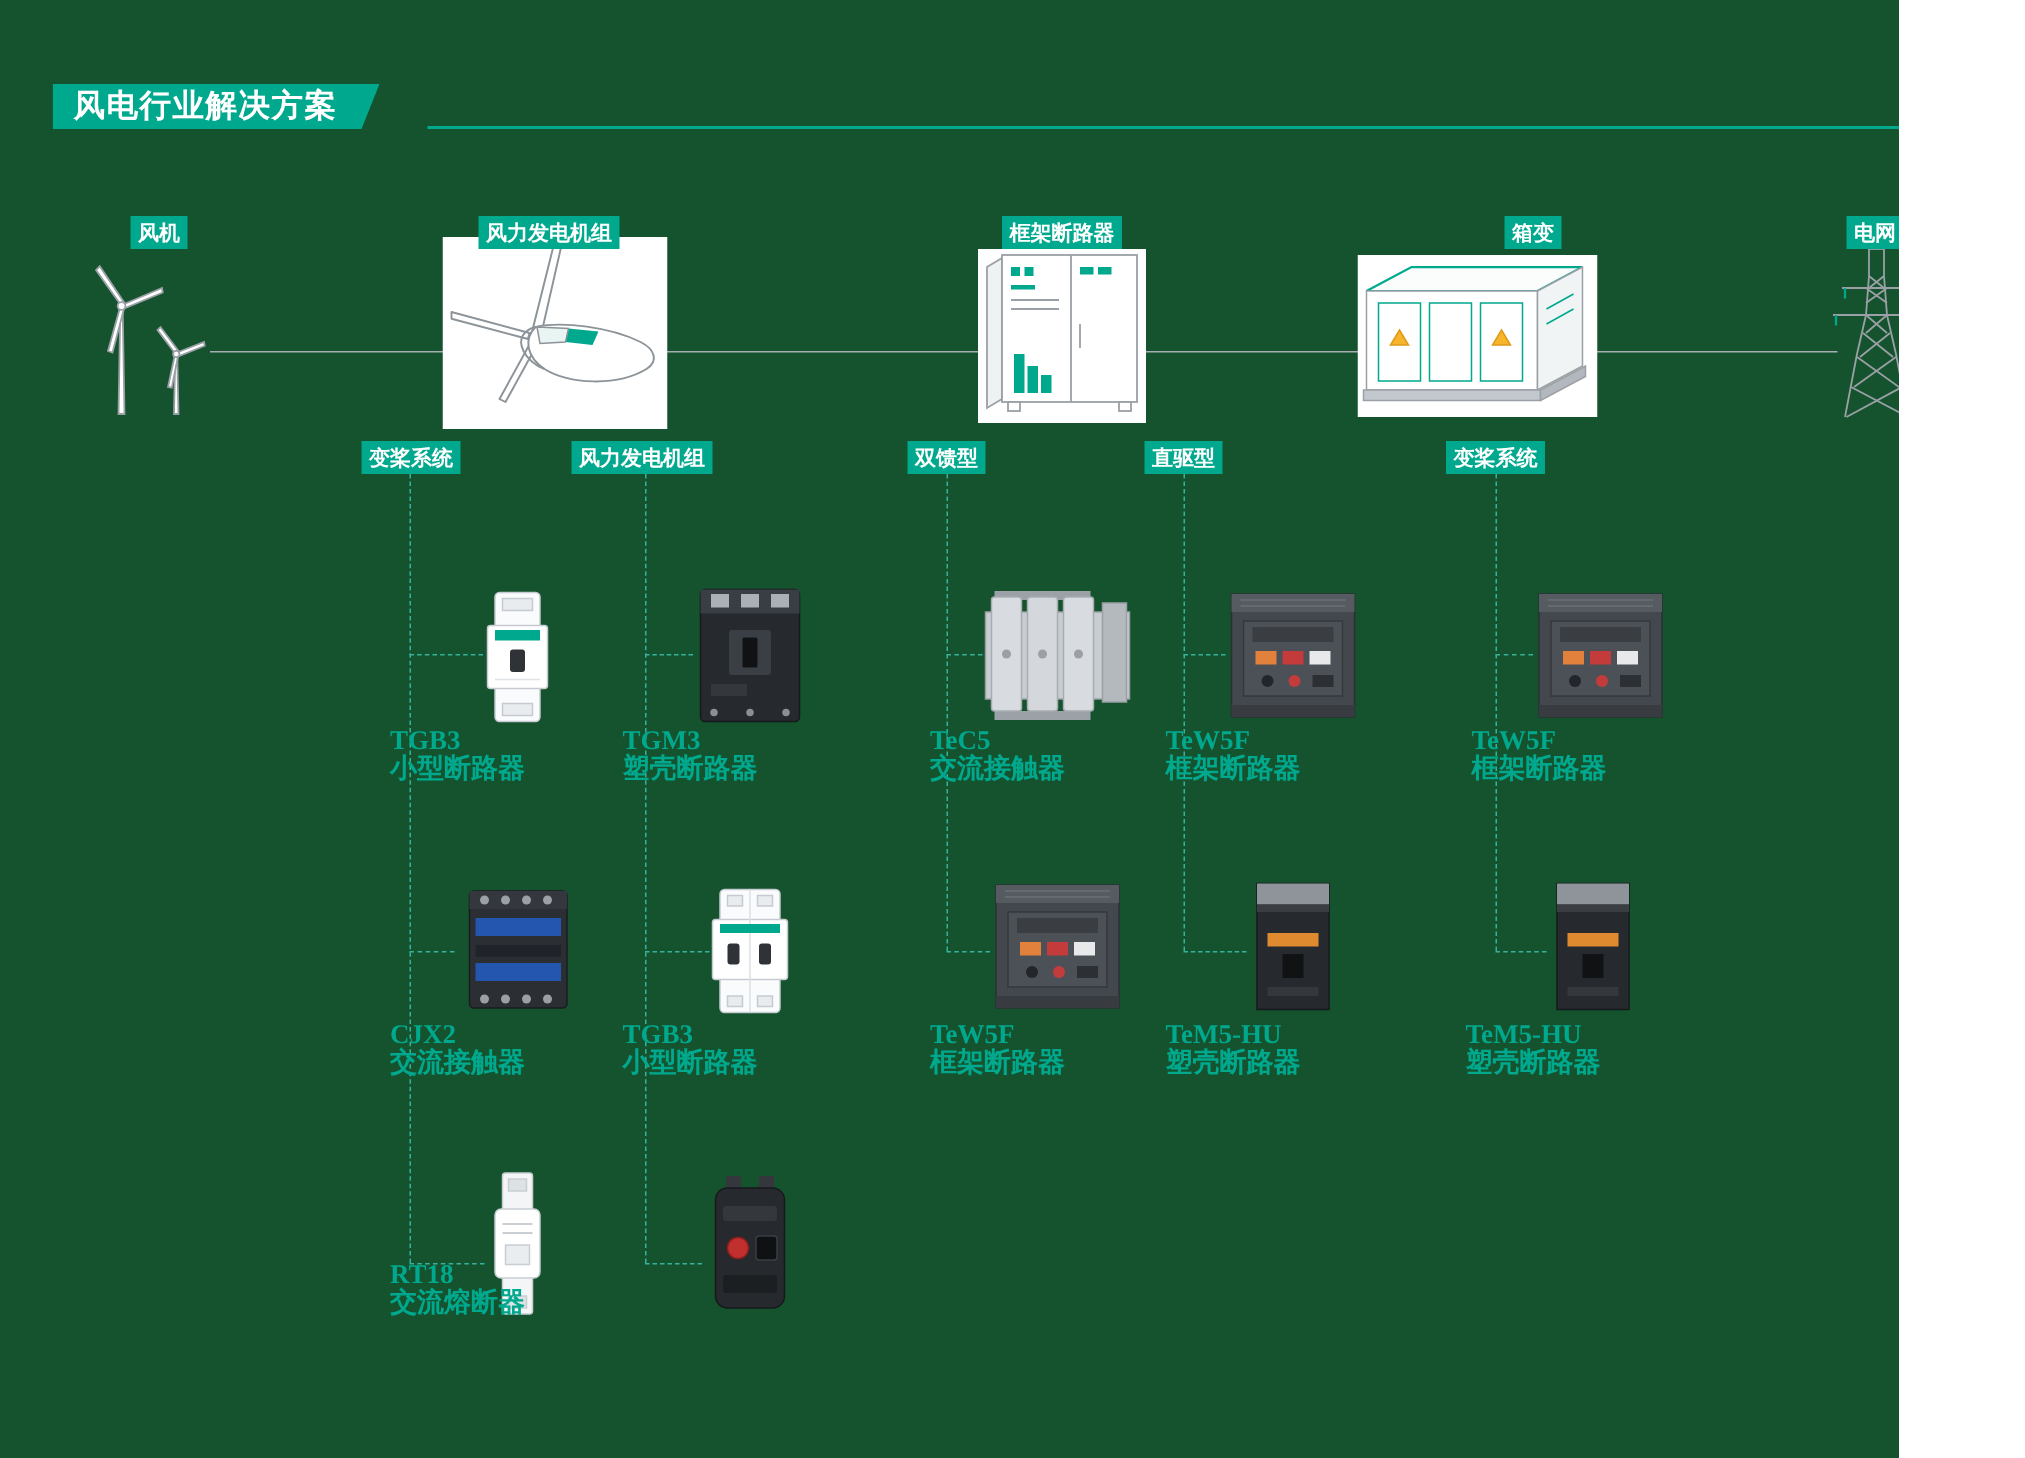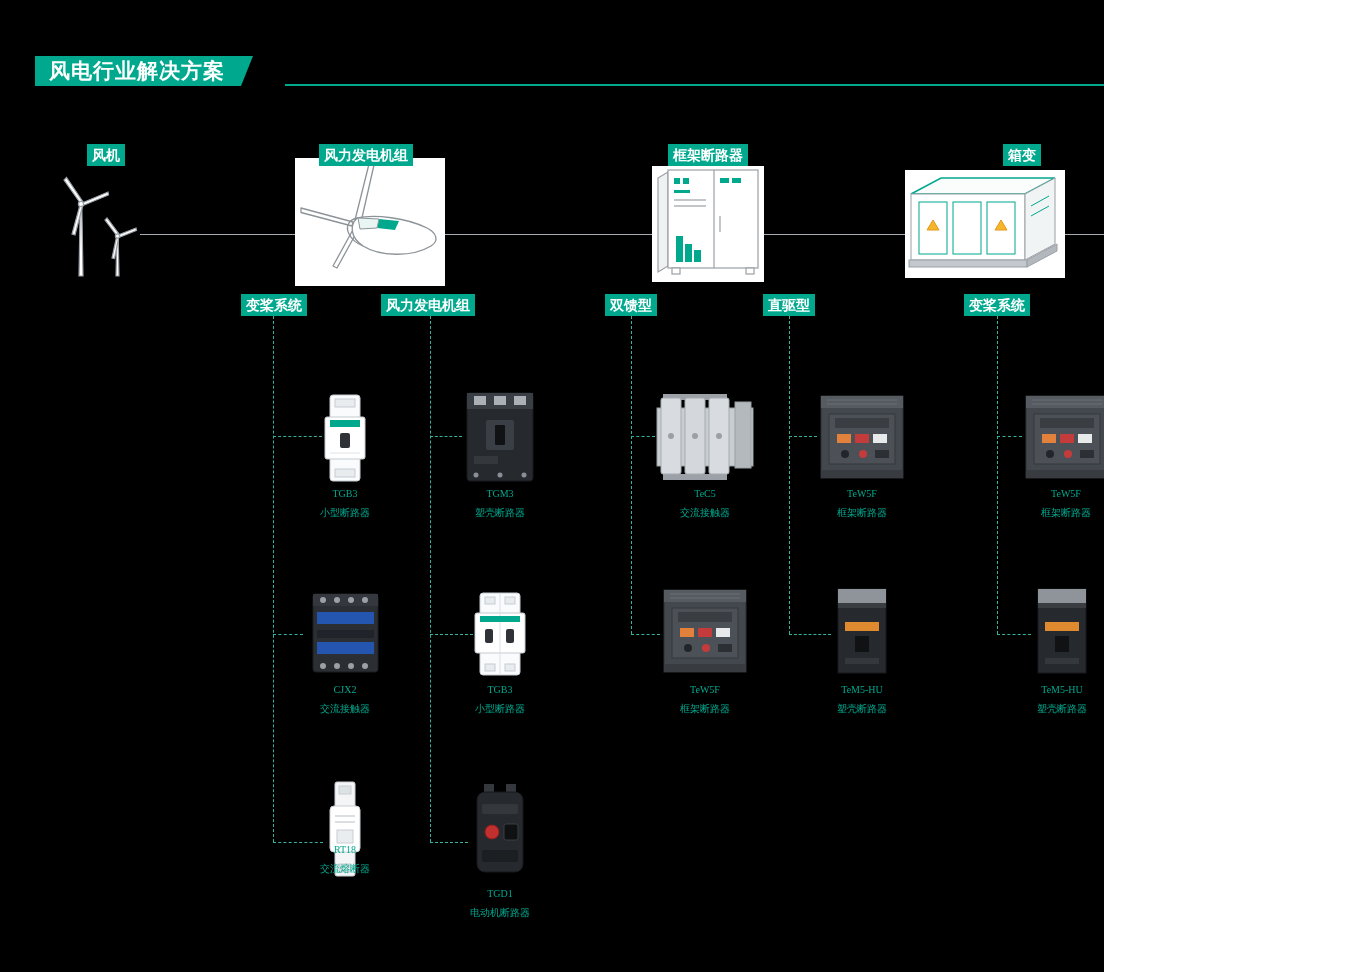--- a/index.html
+++ b/index.html
@@ -3,21 +3,21 @@
 <meta charset="utf-8">
 <style>
   :root{
     --accent:#00a88e;
     --accent-dash:#35b29d;
     --line-gray:#a7adb3;
   }
   *{margin:0;padding:0;box-sizing:border-box;}
   html,body{background:#fff;}
   body{font-family:"Liberation Sans",sans-serif;}
-  .canvas{position:relative;width:1104px;height:972px;background:#000000;overflow:hidden;}
+  .canvas{position:relative;width:1266px;height:972px;background:#14532d;overflow:hidden;}
 
   .title-box{
     position:absolute;left:35px;top:56px;height:30px;line-height:30px;
     padding:0 28px 0 14px;background:var(--accent);color:#fff;
     font-size:21px;font-weight:bold;letter-spacing:1px;white-space:nowrap;
     clip-path:polygon(0 0,100% 0,calc(100% - 12px) 100%,0 100%);
   }
   .title-line{position:absolute;top:84px;left:285px;width:1060px;height:2px;background:var(--accent);}
 
   .badge{
@@ -28,23 +28,24 @@
   }
 
   .connector{position:absolute;height:0;border-top:1.5px solid var(--line-gray);}
   .vdash{position:absolute;width:0;border-left:1px dashed var(--accent-dash);}
   .hdash{position:absolute;height:0;border-top:1px dashed var(--accent-dash);}
 
   .illus,.product{position:absolute;}
 
   .caption{
     position:absolute;transform:translateX(-50%);
-    width:170px;text-align:center;color:var(--accent);
-    font-family:"Liberation Serif",serif;font-size:10px;line-height:19px;
+    width:170px;text-align:left;color:var(--accent);
+    font-family:"Liberation Serif",serif;font-size:18px;line-height:19px;
     white-space:nowrap;
+    font-weight:bold;
   }
 </style>
 </head>
 <body>
 
 <div class="canvas">
 
   <div class="title-box">风电行业解决方案</div>
   <div class="title-line"></div>
 
@@ -345,24 +346,20 @@
   </div>
 
   <div class="caption" style="left:500px;top:484px">
     <div>TGM3</div>
     <div>塑壳断路器</div>
   </div>
   <div class="caption" style="left:500px;top:680px">
     <div>TGB3</div>
     <div>小型断路器</div>
   </div>
-  <div class="caption" style="left:500px;top:884px">
-    <div>TGD1</div>
-    <div>电动机断路器</div>
-  </div>
 
   <div class="caption" style="left:705px;top:484px">
     <div>TeC5</div>
     <div>交流接触器</div>
   </div>
   <div class="caption" style="left:705px;top:680px">
     <div>TeW5F</div>
     <div>框架断路器</div>
   </div>
 

